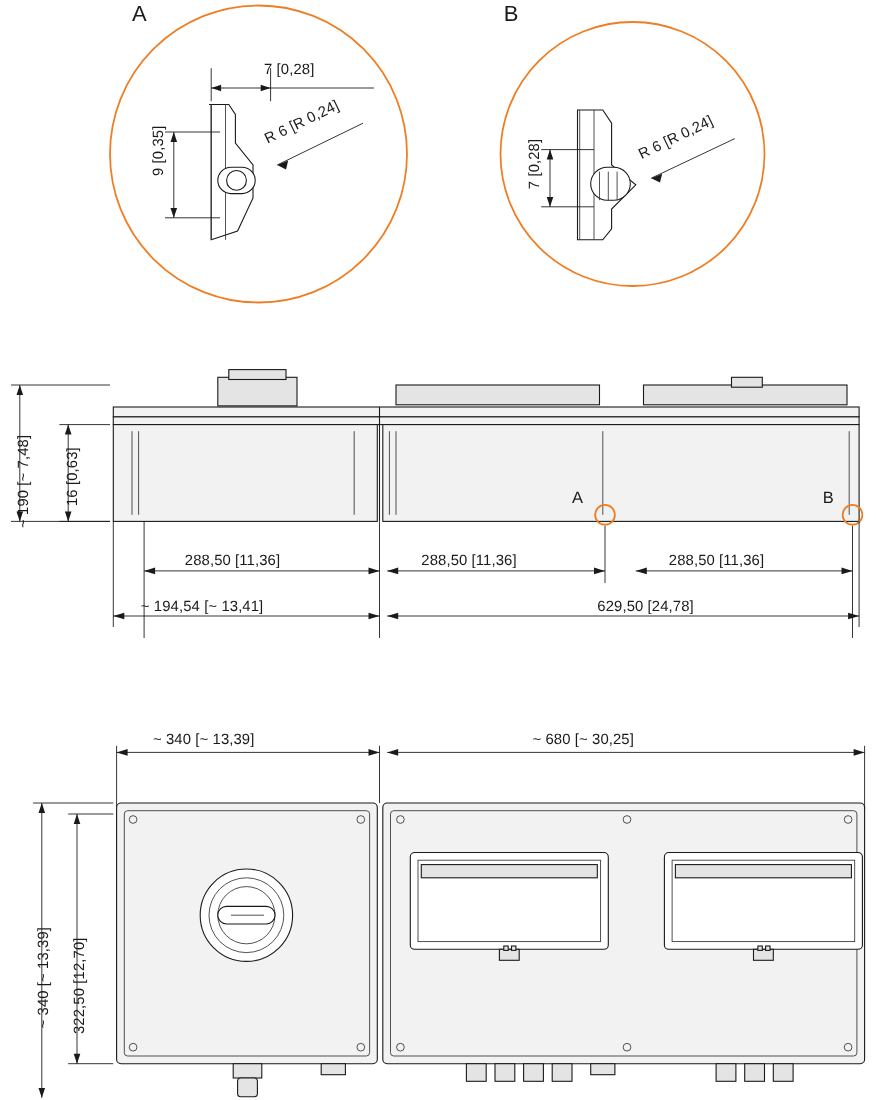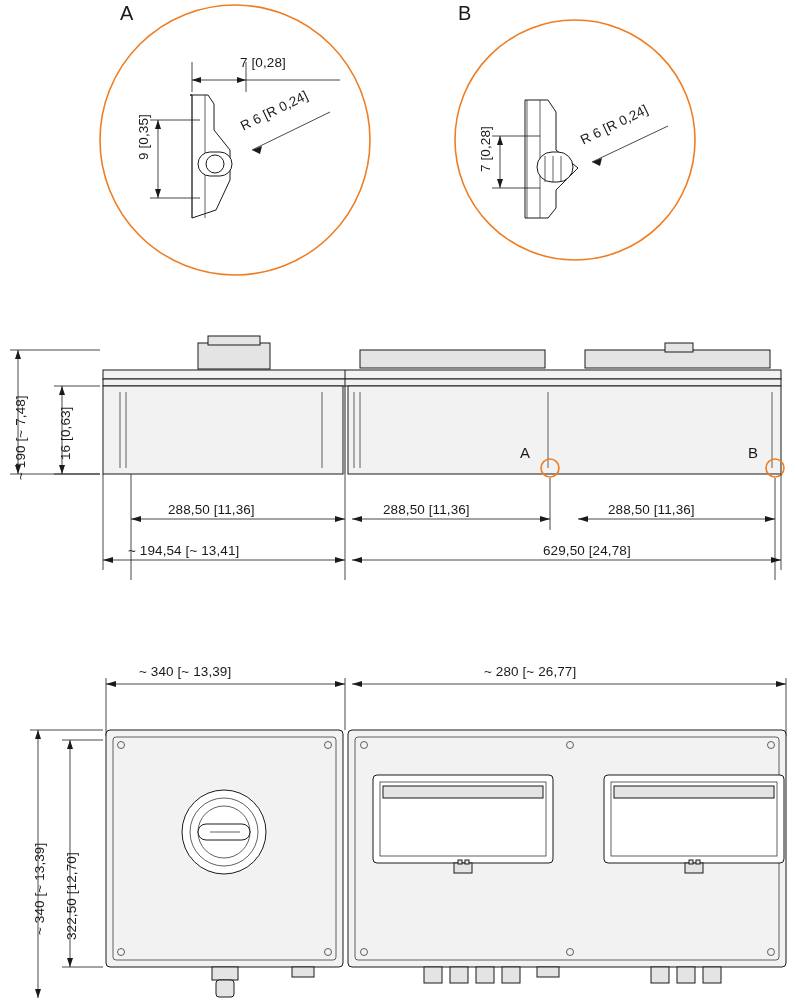--- a/index.html
+++ b/index.html
@@ -293,17 +293,17 @@
     <path class="ln-dim" d="M30,730 L103,730"></path>
 
     <path class="ln-dim" d="M70,740 L70,967"></path>
     <polygon class="arrowhead" points="70,740 67,749 73,749"></polygon>
     <polygon class="arrowhead" points="70,967 67,958 73,958"></polygon>
     <path class="ln-dim" d="M62,740 L103,740"></path>
     <path class="ln-dim" d="M62,967 L103,967"></path>
   </svg>
 
   <div class="dim" style="left:139px; top:664px;">~ 340 [~ 13,39]</div>
-  <div class="dim" style="left:484px; top:664px;">~ 280 [~ 26,77]</div>
+  <div class="dim" style="left:484px; top:664px;">~ 680 [~ 30,25]</div>
   <div class="dim vert" style="left:32px; top:935px;">~ 340 [~ 13,39]</div>
   <div class="dim vert" style="left:64px; top:940px;">322,50 [12,70]</div>
 
 </div>
 
 </body></html>

